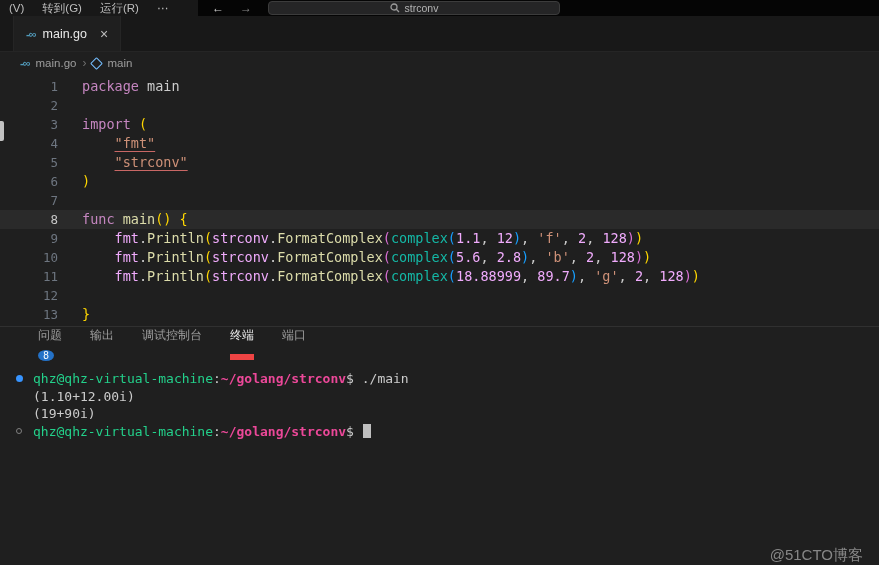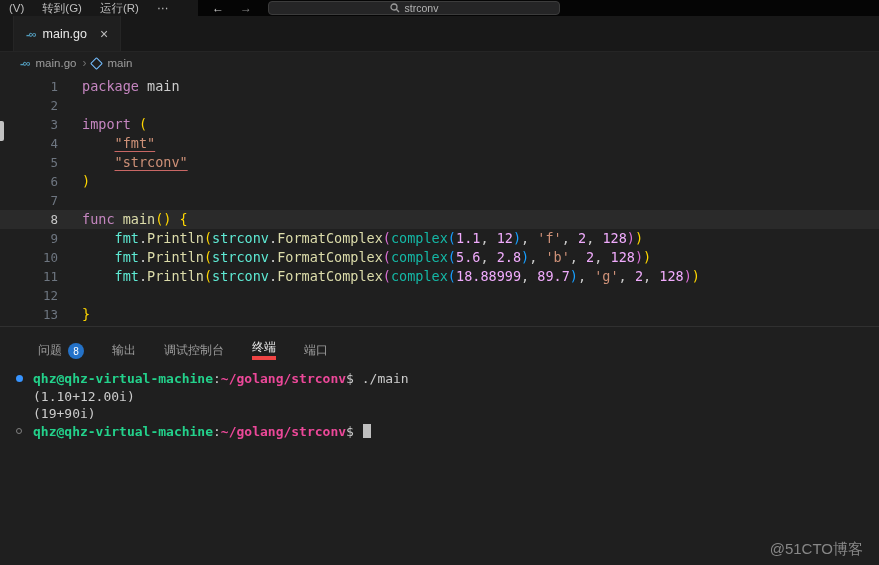--- a/index.html
+++ b/index.html
@@ -41,44 +41,44 @@
   
   .editor { flex:0 0 252px; height:252px; background:#1f1f1f; padding-top:3px;
     font-family:"DejaVu Sans Mono", monospace; font-size:13.5px; overflow:hidden; }
   .code-row { display:flex; height:19px; line-height:19px; white-space:pre; }
   .gutter { flex:0 0 58px; width:58px; text-align:right; color:#6e7681; font-size:12.5px; }
   .code { padding-left:24px; }
   .code-row.current { background:#2a2a2a; }
   .code-row.current .gutter { color:#c8c8c8; }
   .tok-kw{color:#C586C0} .tok-def{color:#cccccc} .tok-chr{color:#CE9178}
   .tok-strU{color:#CE9178; text-decoration:underline; text-decoration-color:#c96765; text-underline-offset:3px;}
-  .tok-fn{color:#DCDCAA} .tok-ns{color:#5eead4} .tok-num{color:#f0abfc}
+  .tok-fn{color:#DCDCAA} .tok-ns{color:#f0abfc} .tok-num{color:#f0abfc}
   .tok-b1{color:#ffd700} .tok-b2{color:#da70d6} .tok-b3{color:#179fff} .tok-bi{color:#14b8a6}
 
   
   .panel { flex:1 1 auto; background:#1f1f1f; border-top:1px solid #303030; position:relative; }
   .panel-tab-bar { height:33px; display:flex; align-items:stretch; padding-left:38px; gap:28px;
     font-size:12px; color:#9d9d9d; }
-  .panel-tab { display:flex; align-items:flex-end; gap:6px; cursor:pointer; border-bottom:1px solid transparent; }
-  .panel-tab.active { color:#e7e7e7; border-bottom:4px solid #ef4444; }
+  .panel-tab { display:flex; align-items:flex-start; gap:6px; cursor:pointer; border-bottom:1px solid transparent;flex-direction:column; }
+  .panel-tab.active { color:#e7e7e7; border-bottom:6px solid #ef4444; }
   .badge { min-width:16px; height:16px; border-radius:50%; background:#2472c8; color:#fff;
     font-size:10px; display:flex; align-items:center; justify-content:center; padding:0 2px; }
 
   .terminal { padding:10px 0 0 33px; font-family:"DejaVu Sans Mono", monospace; font-size:13px;
     line-height:17.5px; color:#cccccc; }
   .tline { position:relative; white-space:pre; }
   .tm { position:absolute; left:-17px; top:5px; width:7px; height:7px; border-radius:50%; }
   .tm.filled { background:#3794ff; }
   .tm.hollow { width:6px; height:6px; border:1px solid #7f7f7f; background:transparent; }
-  .tg { color:#23d18b; font-weight:bold;margin-top:44px; }
+  .tg { color:#23d18b; font-weight:normal;margin-top:44px; }
   .tb { color:#ec4899; font-weight:bold; }
   .td { color:#cccccc; }
   .cursor { display:inline-block; width:8px; height:14px; background:#bfbfbf; vertical-align:-2px; margin-left:1px; }
 
-  .watermark { position:absolute; right:16px; bottom:6px; color:#878787; font-size:15px; }
+  .watermark { position:absolute; right:16px; bottom:0; color:#878787; font-size:15px; }
   .left-strip { position:absolute; left:0; top:121px; width:4px; height:20px; background:#c2c2c2;
     border-radius:0 2px 2px 0; }
 </style>
 </head>
 <body>
 
 <div class="window">
 
   <div class="titlebar">
     <div class="menu-bar">

